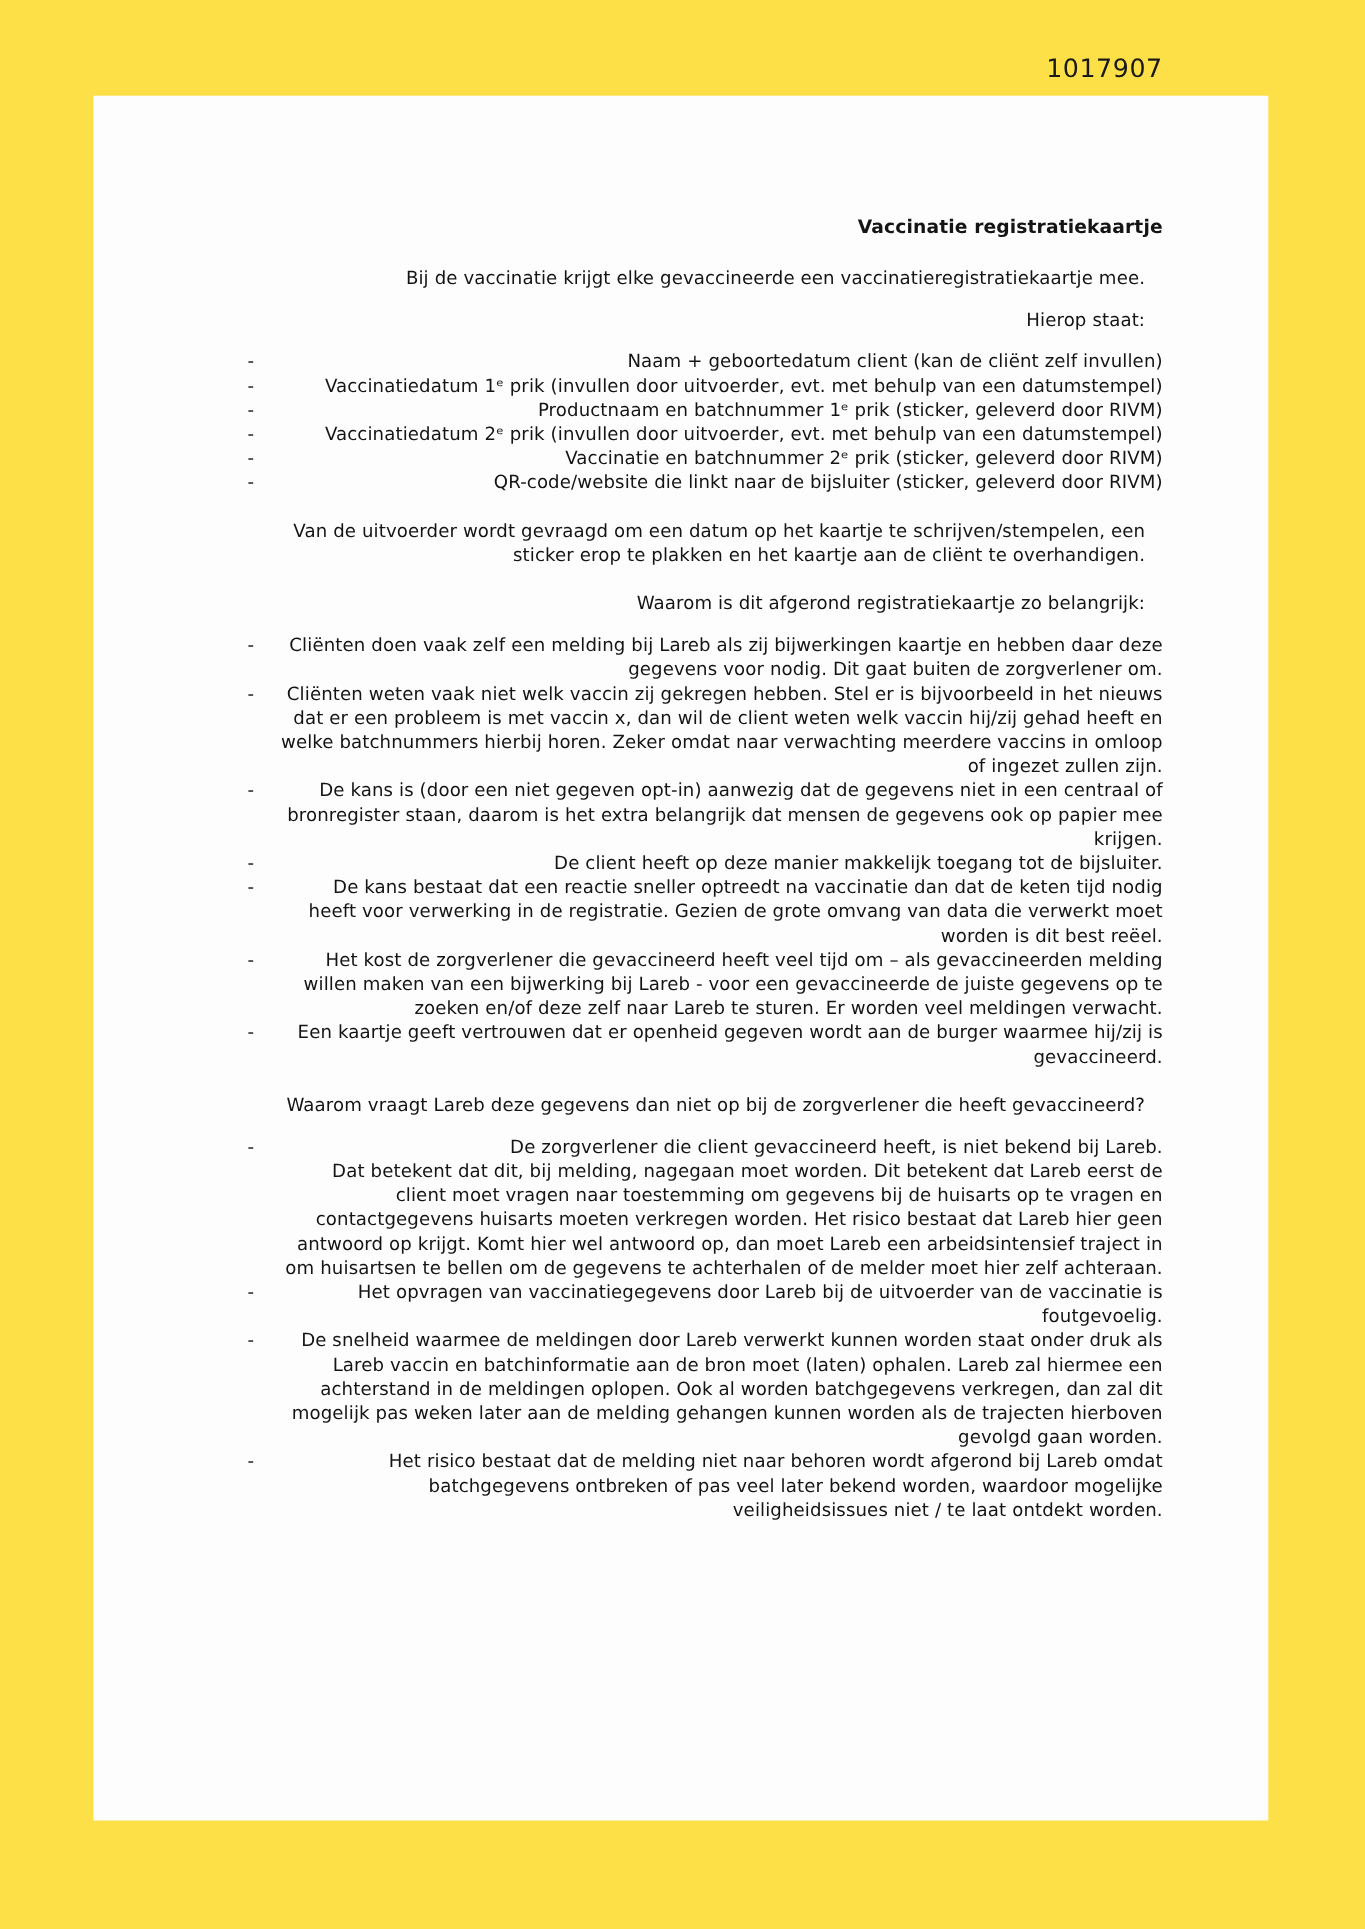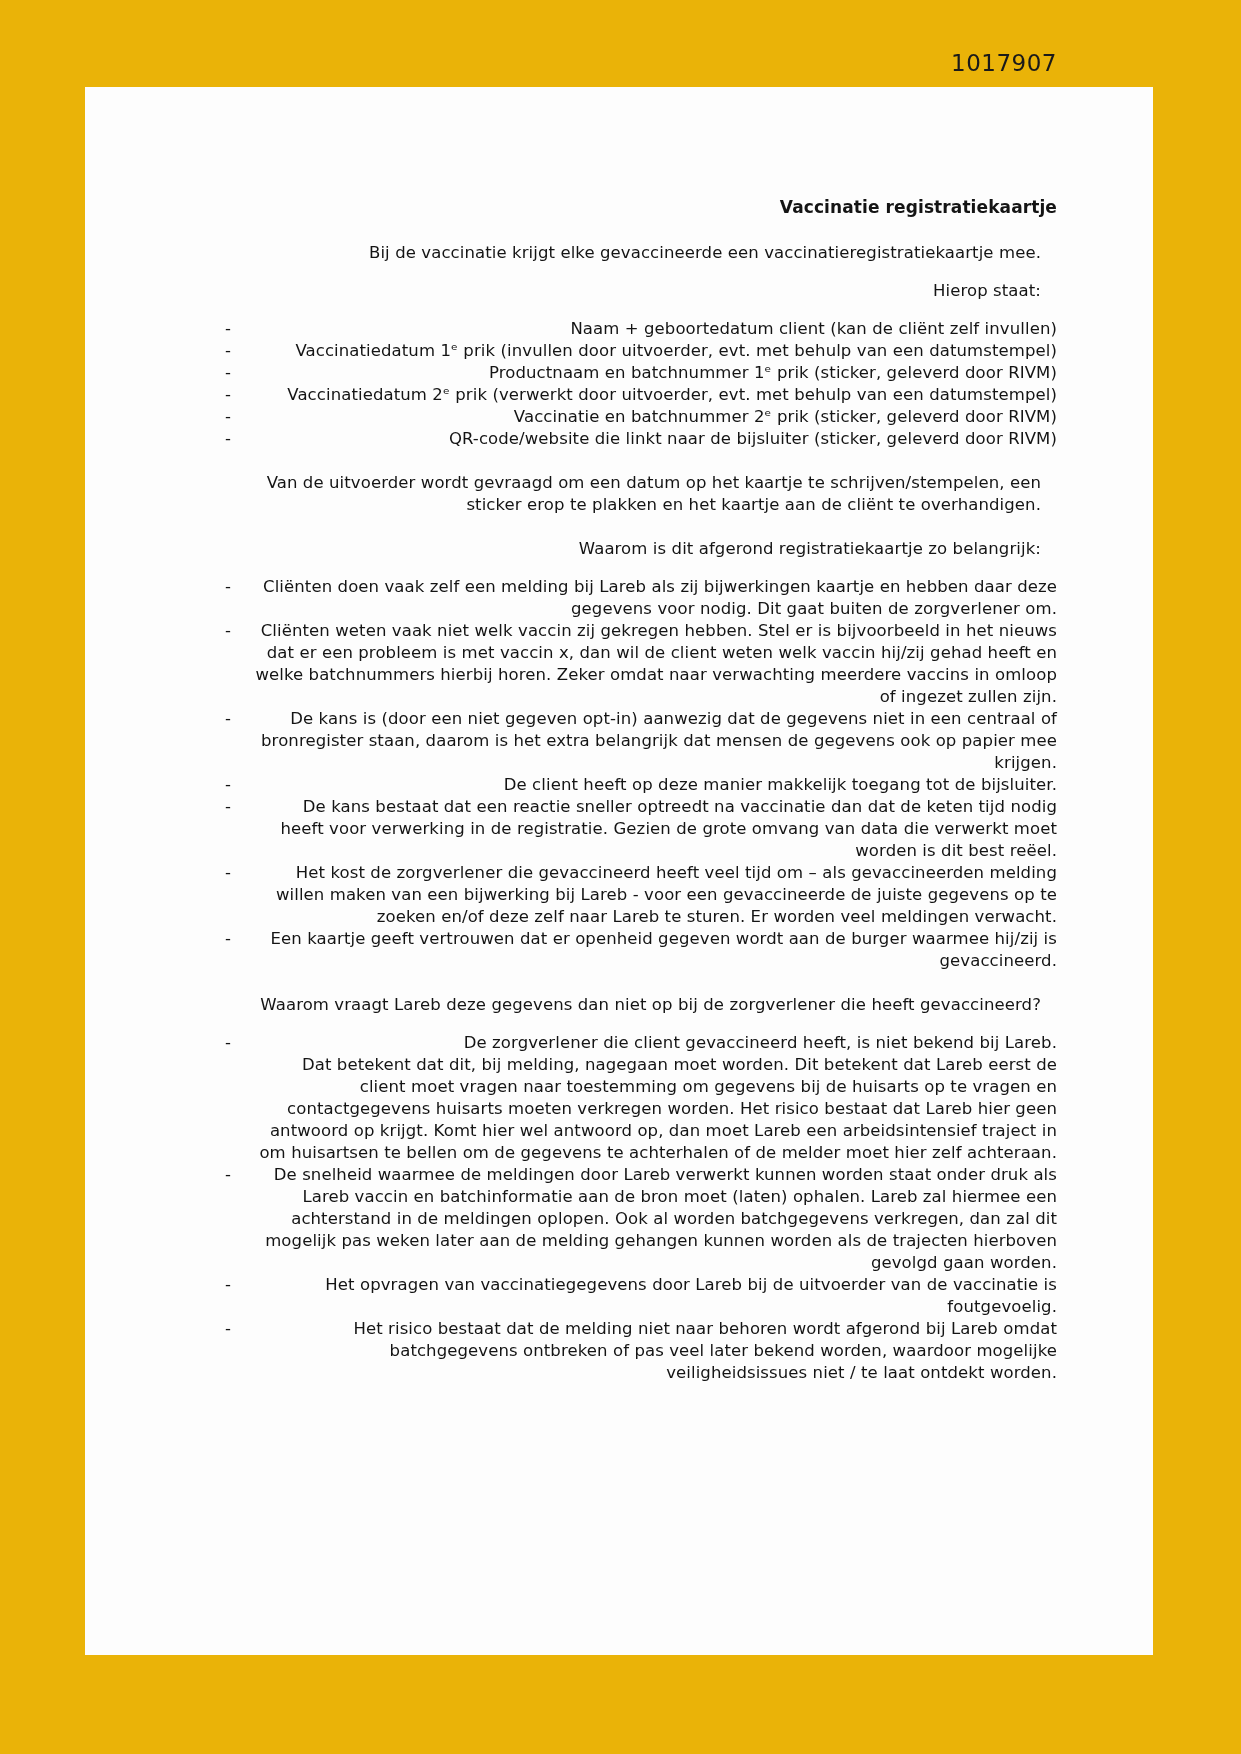--- a/index.html
+++ b/index.html
@@ -1,21 +1,21 @@
 <!DOCTYPE html>
 <html lang="nl"><head>
 <meta charset="utf-8">
 <style>
   html, body { margin: 0; padding: 0; background: #ffffff; }
 
   .sheet {
     position: relative;
     width: 1241px;
     height: 1754px;
-    background: #eab308;
+    background: #fde047;
     overflow: hidden;
     font-family: "DejaVu Sans", "Liberation Sans", sans-serif;
     color: #141414;
   }
 
   
   .scan-area {
     position: absolute;
     left: 85px;
     top: 87px;
@@ -82,21 +82,21 @@
 
     <h1 class="doc-title">Vaccinatie registratiekaartje</h1>
 
     <p class="para">Bij de vaccinatie krijgt elke gevaccineerde een vaccinatieregistratiekaartje mee.</p>
     <p class="para">Hierop staat:</p>
 
     <ul class="dash-list">
       <li>Naam + geboortedatum client (kan de cliënt zelf invullen)</li>
       <li>Vaccinatiedatum 1ᵉ prik (invullen door uitvoerder, evt. met behulp van een datumstempel)</li>
       <li>Productnaam en batchnummer 1ᵉ prik (sticker, geleverd door RIVM)</li>
-      <li>Vaccinatiedatum 2ᵉ prik (verwerkt door uitvoerder, evt. met behulp van een datumstempel)</li>
+      <li>Vaccinatiedatum 2ᵉ prik (invullen door uitvoerder, evt. met behulp van een datumstempel)</li>
       <li>Vaccinatie en batchnummer 2ᵉ prik (sticker, geleverd door RIVM)</li>
       <li>QR-code/website die linkt naar de bijsluiter (sticker, geleverd door RIVM)</li>
     </ul>
 
     <p class="para spaced">Van de uitvoerder wordt gevraagd om een datum op het kaartje te schrijven/stempelen, een sticker erop te plakken en het kaartje aan de cliënt te overhandigen.</p>
 
     <p class="para spaced">Waarom is dit afgerond registratiekaartje zo belangrijk:</p>
     <ul class="dash-list">
       <li>Cliënten doen vaak zelf een melding bij Lareb als zij bijwerkingen kaartje en hebben daar deze gegevens voor nodig. Dit gaat buiten de zorgverlener om.</li>
       <li>Cliënten weten vaak niet welk vaccin zij gekregen hebben. Stel er is bijvoorbeeld in het nieuws dat er een probleem is met vaccin x, dan wil de client weten welk vaccin hij/zij gehad heeft en welke batchnummers hierbij horen. Zeker omdat naar verwachting meerdere vaccins in omloop of ingezet zullen zijn.</li>
@@ -104,19 +104,19 @@
       <li>De client heeft op deze manier makkelijk toegang tot de bijsluiter.</li>
       <li>De kans bestaat dat een reactie sneller optreedt na vaccinatie dan dat de keten tijd nodig heeft voor verwerking in de registratie. Gezien de grote omvang van data die verwerkt moet worden is dit best reëel.</li>
       <li>Het kost de zorgverlener die gevaccineerd heeft veel tijd om – als gevaccineerden melding willen maken van een bijwerking bij Lareb - voor een gevaccineerde de juiste gegevens op te zoeken en/of deze zelf naar Lareb te sturen. Er worden veel meldingen verwacht.</li>
       <li>Een kaartje geeft vertrouwen dat er openheid gegeven wordt aan de burger waarmee hij/zij is gevaccineerd.</li>
     </ul>
 
     <p class="para spaced">Waarom vraagt Lareb deze gegevens dan niet op bij de zorgverlener die heeft gevaccineerd?</p>
     <ul class="dash-list">
       <li>De zorgverlener die client gevaccineerd heeft, is niet bekend bij Lareb.
 Dat betekent dat dit, bij melding, nagegaan moet worden. Dit betekent dat Lareb eerst de client moet vragen naar toestemming om gegevens bij de huisarts op te vragen en contactgegevens huisarts moeten verkregen worden. Het risico bestaat dat Lareb hier geen antwoord op krijgt. Komt hier wel antwoord op, dan moet Lareb een arbeidsintensief traject in om huisartsen te bellen om de gegevens te achterhalen of de melder moet hier zelf achteraan.</li>
+      <li>Het opvragen van vaccinatiegegevens door Lareb bij de uitvoerder van de vaccinatie is foutgevoelig.</li>
       <li>De snelheid waarmee de meldingen door Lareb verwerkt kunnen worden staat onder druk als Lareb vaccin en batchinformatie aan de bron moet (laten) ophalen. Lareb zal hiermee een achterstand in de meldingen oplopen. Ook al worden batchgegevens verkregen, dan zal dit mogelijk pas weken later aan de melding gehangen kunnen worden als de trajecten hierboven gevolgd gaan worden.</li>
-      <li>Het opvragen van vaccinatiegegevens door Lareb bij de uitvoerder van de vaccinatie is foutgevoelig.</li>
       <li>Het risico bestaat dat de melding niet naar behoren wordt afgerond bij Lareb omdat batchgegevens ontbreken of pas veel later bekend worden, waardoor mogelijke veiligheidsissues niet / te laat ontdekt worden.</li>
     </ul>
 
   </div>
 </div>
 
 </body></html>

